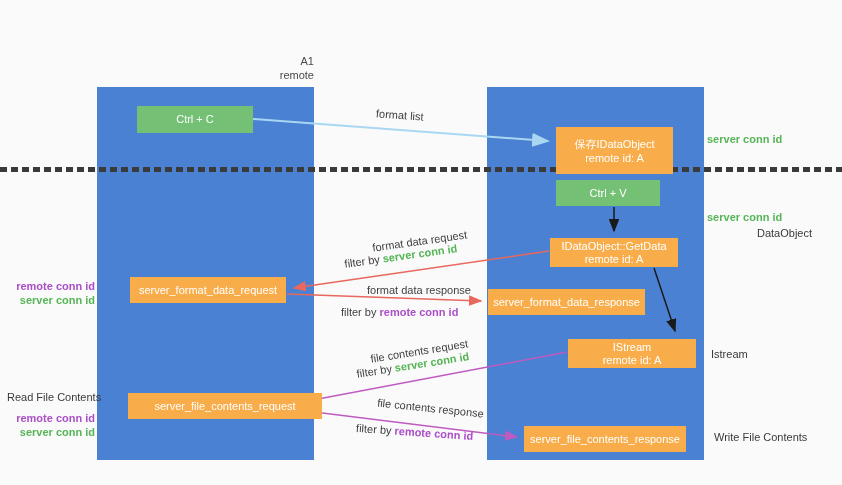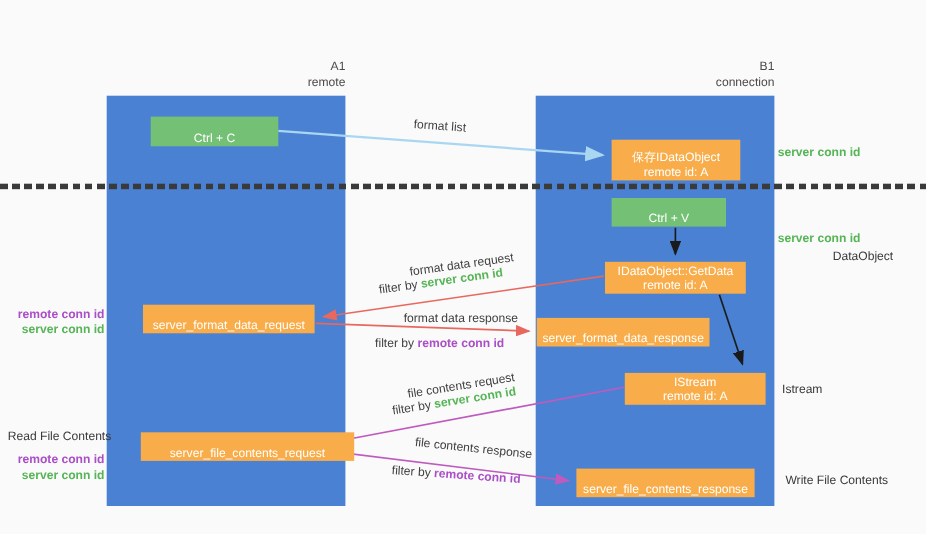--- a/index.html
+++ b/index.html
@@ -16,26 +16,26 @@
   .column { position:absolute; top:87px; width:217px; height:373px; background:#4a81d2; z-index:1; }
   .column.left { left:97px; }
   .column.right { left:487px; }
 
   .divider { position:absolute; left:0; top:167px; width:842px; height:5px; z-index:2;
              background:repeating-linear-gradient(90deg,#3a3a3a 0 7px,transparent 7px 11px); }
 
   svg.arrows { position:absolute; left:0; top:0; z-index:3; pointer-events:none; }
 
   .node { position:absolute; z-index:4; display:flex; flex-direction:column; align-items:center;
-          justify-content:flex-end; color:#fff; font-size:11px; line-height:13px; text-align:center; }
+          justify-content:center; color:#fff; font-size:11px; line-height:13px; text-align:center; }
   .node.green  { background:#74c175; }
   .node.orange { background:#f8ad4a; }
 
   .node-ctrl-c   { left:137px; top:106px; width:116px; height:27px; }
-  .node-save     { left:556px; top:127px; width:117px; height:37px; line-height:14px; }
+  .node-save     { left:556px; top:127px; width:117px; height:47px; line-height:14px; }
   .node-ctrl-v   { left:556px; top:180px; width:104px; height:26px; }
   .node-getdata  { left:550px; top:238px; width:128px; height:29px; }
   .node-fmt-req  { left:130px; top:277px; width:156px; height:26px; }
   .node-fmt-resp { left:488px; top:289px; width:157px; height:26px; }
   .node-istream  { left:568px; top:339px; width:128px; height:29px; }
   .node-file-req { left:128px; top:393px; width:194px; height:26px; }
   .node-file-resp{ left:524px; top:426px; width:162px; height:26px; }
 
   .lbl { position:absolute; z-index:5; font-size:11px; color:#3f3f3f; white-space:nowrap; }
   .lbl .green  { color:#56b556; font-weight:bold; }
@@ -68,24 +68,20 @@
 </style>
 </head>
 <body>
 
 <div class="canvas">
 
 
   <div class="col-header left">
     <div>A1</div>
     <div>remote</div>
-  </div>
-  <div class="col-header right">
-    <div>B1</div>
-    <div>connection</div>
   </div>
 
   <div class="column left"></div>
   <div class="column right"></div>
 
   <div class="divider"></div>
 
   <svg class="arrows" width="842" height="485" viewBox="0 0 842 485">
     <defs>
       <marker id="m-blue" markerWidth="9" markerHeight="7" refX="8" refY="3.5" orient="auto">

